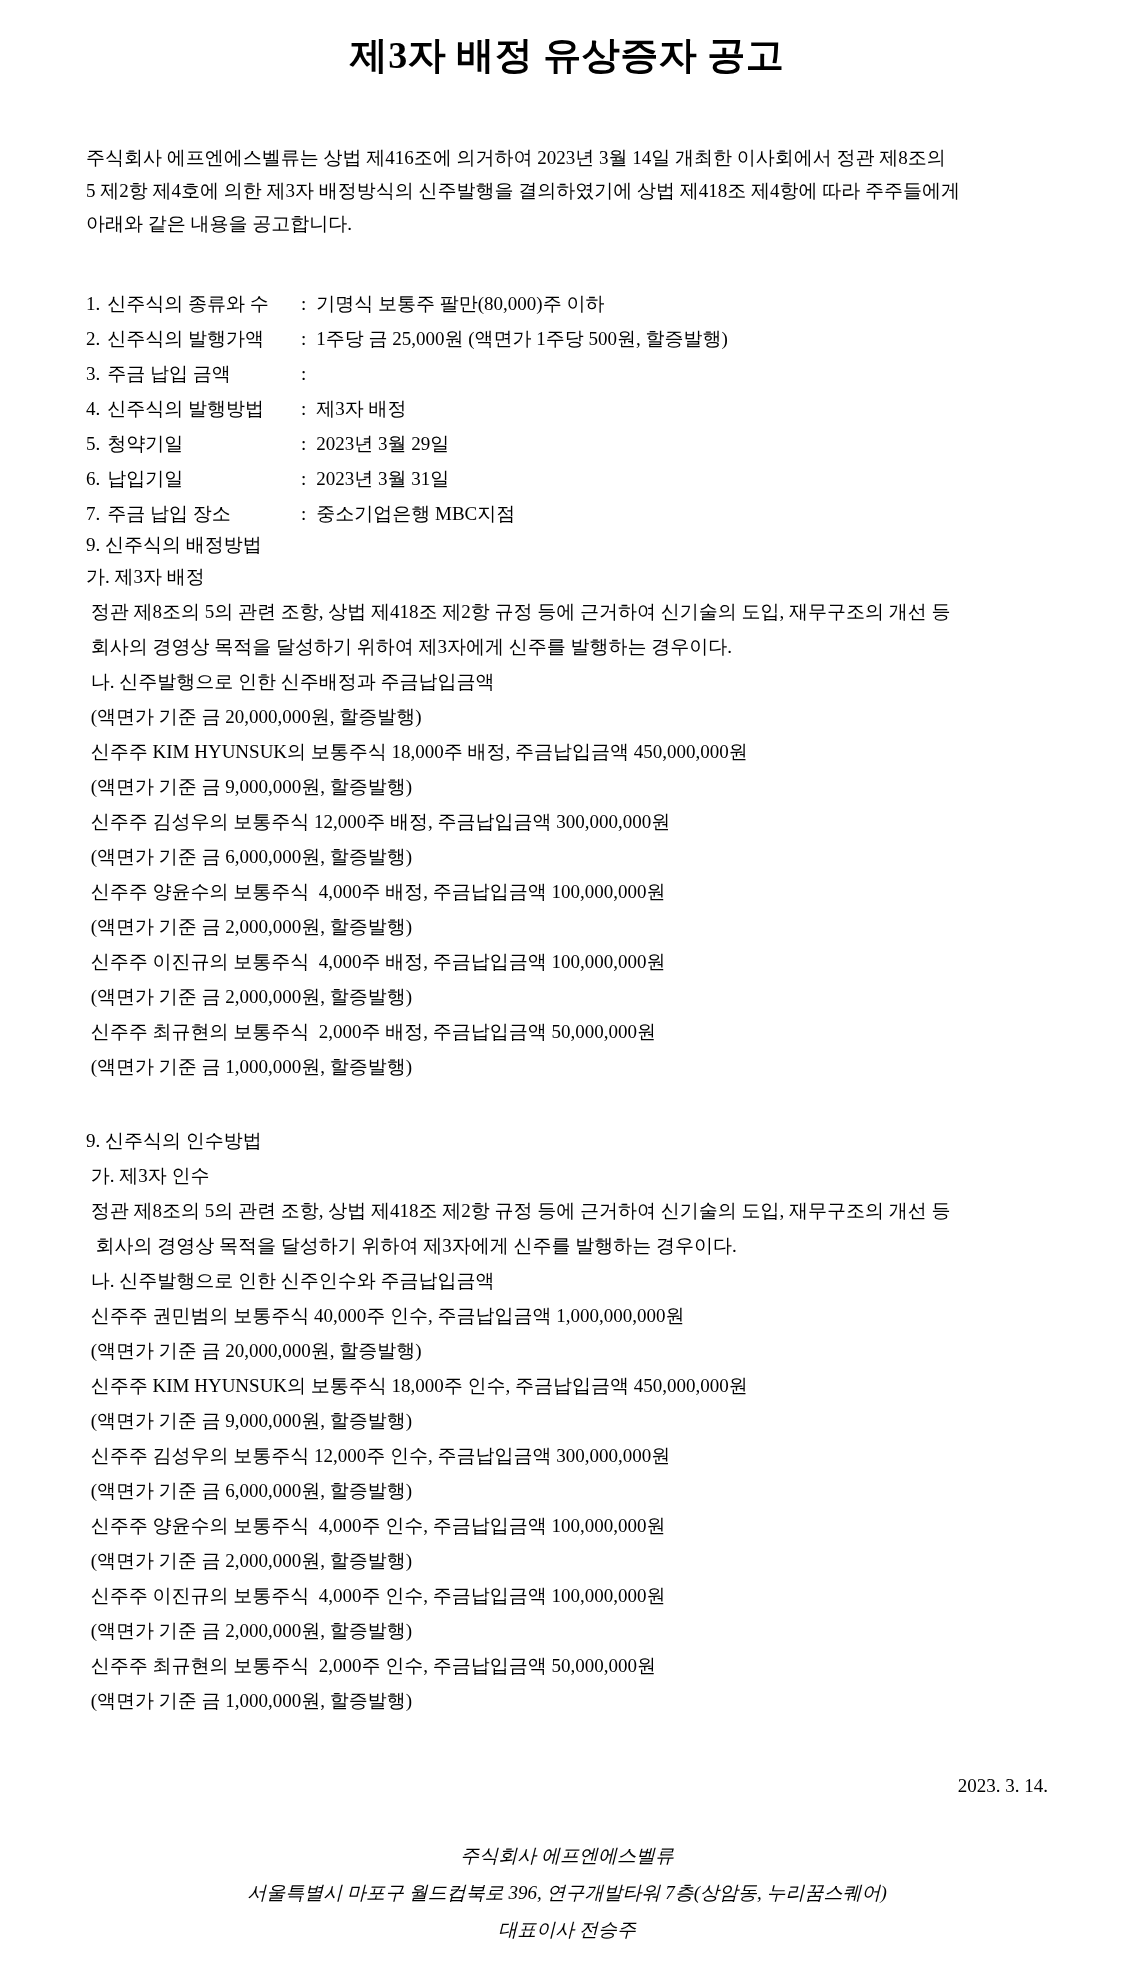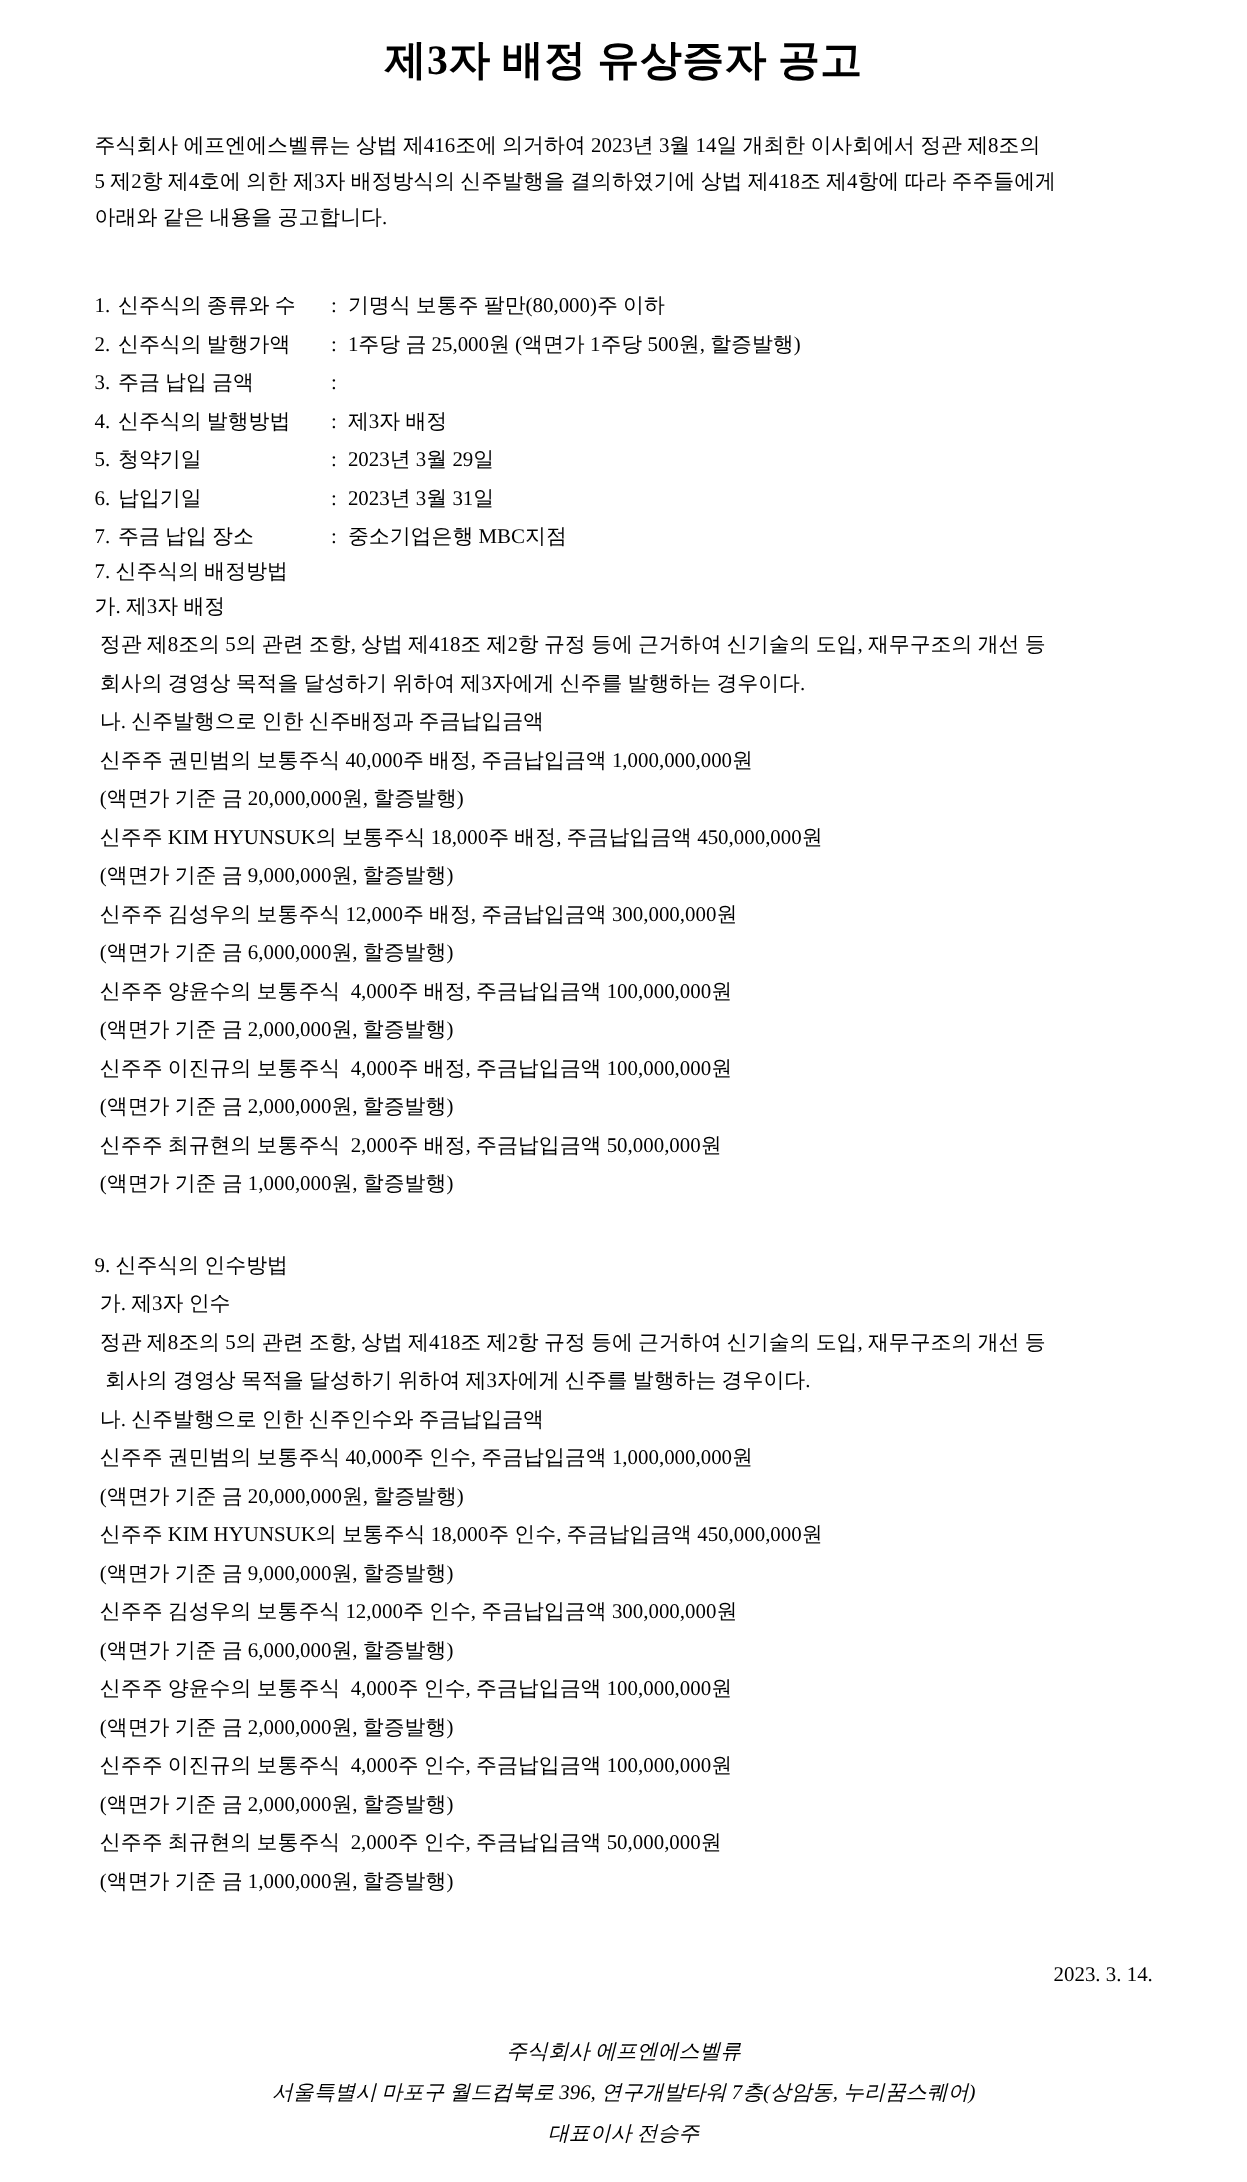--- a/index.html
+++ b/index.html
@@ -25,21 +25,21 @@
     margin: 0;
     padding-top: 8px;
     text-align: center;
     font-size: 38px;
     font-weight: bold;
     line-height: 50px;
     letter-spacing: 0.5px;
     white-space: pre-wrap;
   }
   .intro {
-    margin-top: 36px;
+    margin-top: 61px;
     line-height: 33px;
     white-space: pre-wrap;
   }
   .terms {
     margin-top: 46px;
   }
   .term-row {
     display: flex;
     align-items: baseline;
     line-height: 35px;
@@ -117,28 +117,27 @@
     </div>
     <div class="term-row">
       <span class="term-labelgroup"><span>6.</span><span>납입기일</span></span><span class="term-sep">:</span><span class="term-value">2023년 3월 31일</span>
     </div>
     <div class="term-row">
       <span class="term-labelgroup"><span>7.</span><span>주금 납입 장소</span></span><span class="term-sep">:</span><span class="term-value">중소기업은행 MBC지점</span>
     </div>
   </div>
 
   <div class="section section8">
-    <div class="section-heading">7. 신주식의 배정방법</div>
+    <div class="section-heading">9. 신주식의 배정방법</div>
     <div class="line">가. 제3자 배정</div>
     <div class="block"> 정관 제8조의 5의 관련 조항, 상법 제418조 제2항 규정 등에 근거하여 신기술의 도입, 재무구조의 개선 등
  회사의 경영상 목적을 달성하기 위하여 제3자에게 신주를 발행하는 경우이다.</div>
     <div class="line"> 나. 신주발행으로 인한 신주배정과 주금납입금액</div>
     <div>
       <div>
-        <div class="line"> 신주주 권민범의 보통주식 40,000주 배정, 주금납입금액 1,000,000,000원</div>
         <div class="line"> (액면가 기준 금 20,000,000원, 할증발행)</div>
       </div>
       <div>
         <div class="line"> 신주주 KIM HYUNSUK의 보통주식 18,000주 배정, 주금납입금액 450,000,000원</div>
         <div class="line"> (액면가 기준 금 9,000,000원, 할증발행)</div>
       </div>
       <div>
         <div class="line"> 신주주 김성우의 보통주식 12,000주 배정, 주금납입금액 300,000,000원</div>
         <div class="line"> (액면가 기준 금 6,000,000원, 할증발행)</div>
       </div>

